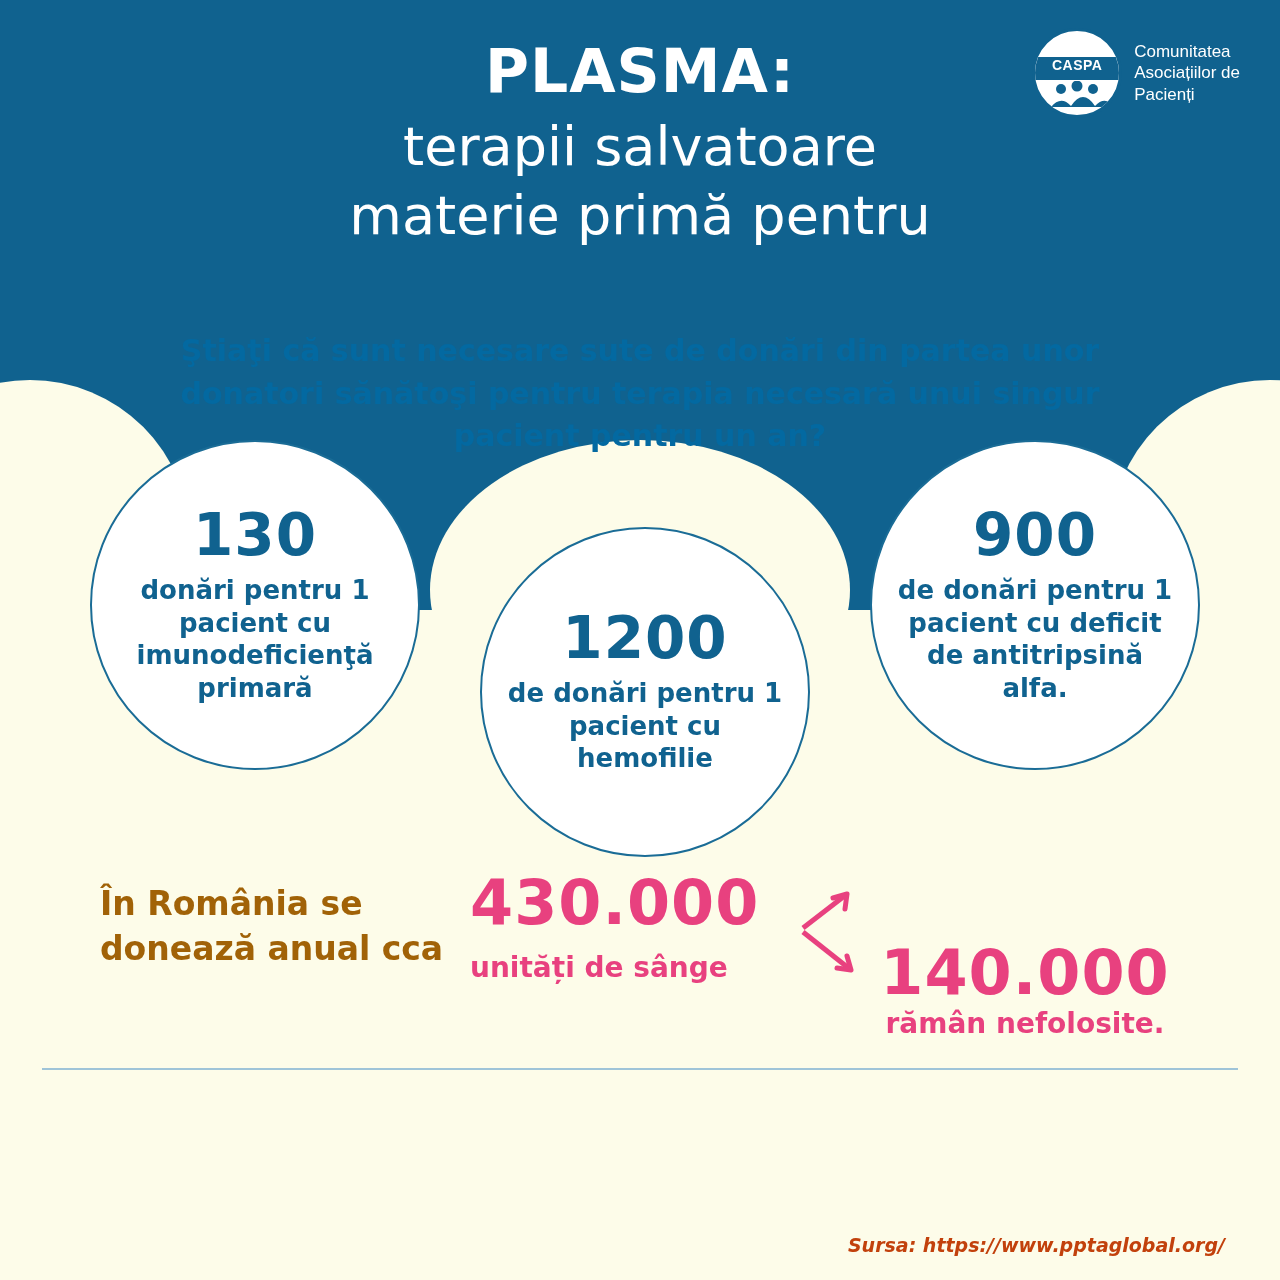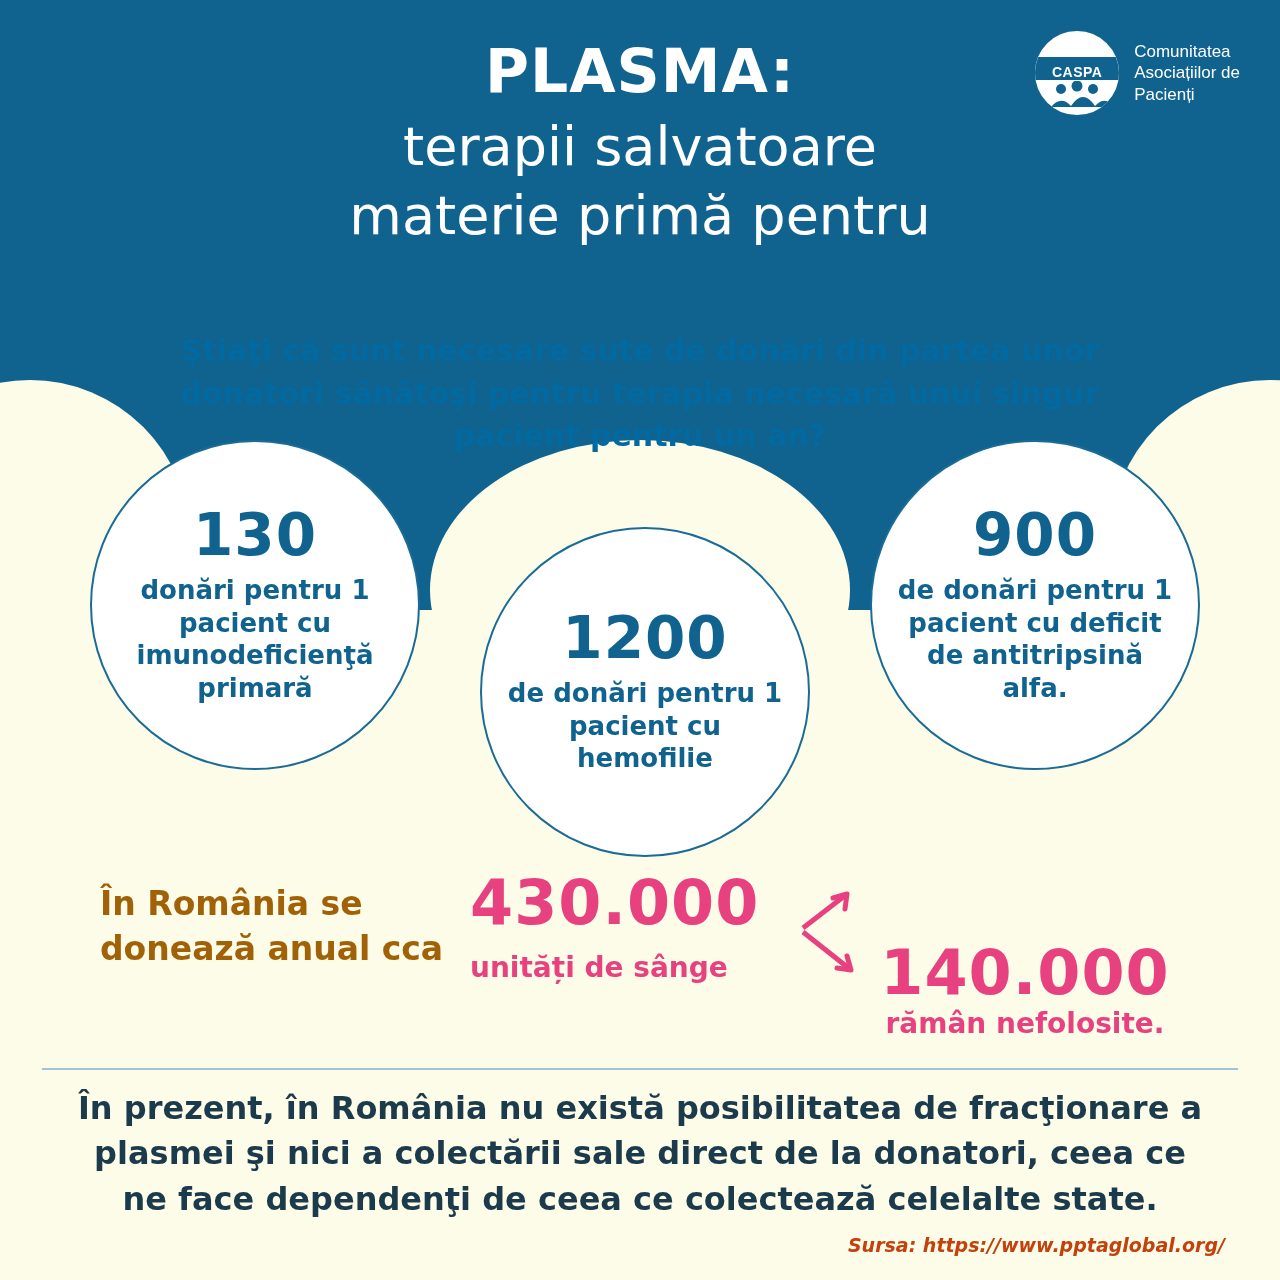--- a/index.html
+++ b/index.html
@@ -82,21 +82,21 @@
     overflow: hidden;
   }
   .logo-mark .band {
     position: absolute;
     left: 0;
     top: 26px;
     width: 100%;
     height: 23px;
     background: #10628f;
     display: flex;
-    align-items: flex-end;
+    align-items: flex-start;
     justify-content: center;
   }
   .logo-mark .band span {
     color: #ffffff;
     font-size: 14px;
     font-weight: bold;
     letter-spacing: 0.5px;
     font-family: "Liberation Sans", sans-serif;
   }
   .logo-mark .people {
@@ -367,16 +367,15 @@
       </svg>
     </div>
 
     <div class="stat-b">
       <div class="num">140.000</div>
       <div class="unit">rămân nefolosite.</div>
     </div>
   </div>
 
   <div class="divider"></div>
-  <div class="footer-text">În prezent, în România nu există posibilitatea de fracţionare a plasmei şi nici a colectării sale direct de la donatori, ceea ce ne face dependenţi de ceea ce colectează celelalte state.</div>
   <div class="source">Sursa: https://www.pptaglobal.org/</div>
 
 </div>
 
 </body></html>

